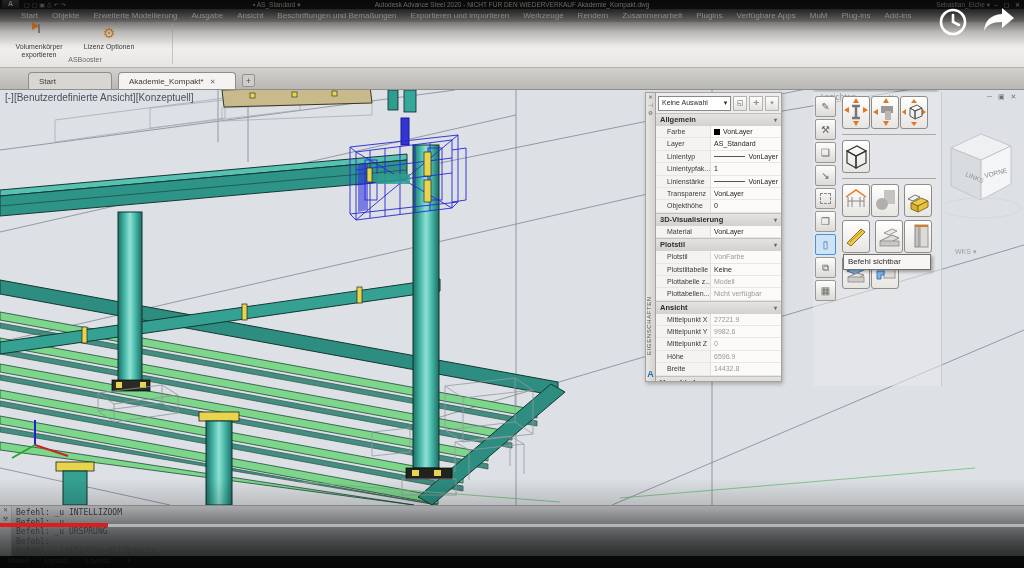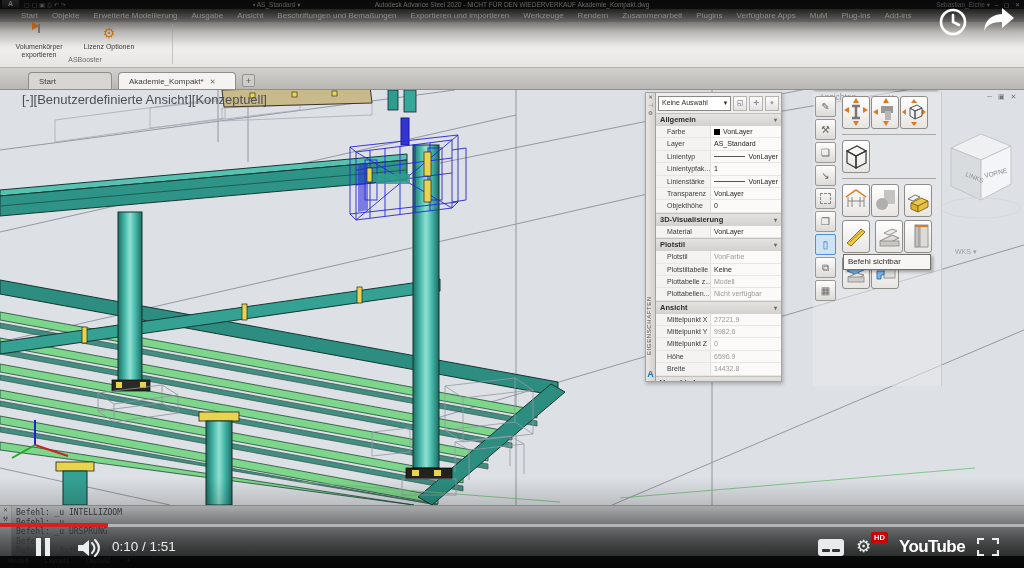--- a/index.html
+++ b/index.html
@@ -38,21 +38,21 @@
   .ftab{position:absolute;top:4px;height:17px;border:1px solid #8f8d8a;border-bottom:none;
      border-radius:4px 4px 0 0;font-size:8px;color:#3c3b39;line-height:17px;padding:0 10px;box-sizing:border-box;}
   #ftab-start{left:28px;width:84px;background:#d8d6d3;}
   #ftab-doc{left:118px;width:118px;background:#f4f3f1;}
   #ftab-doc .closex{margin-left:6px;color:#6a6866;font-size:7px;}
   #ftab-new{left:242px;top:6px;width:13px;height:13px;background:#cfcdca;border:1px solid #94928f;
      border-radius:2px;color:#55534f;font-size:9px;line-height:12px;text-align:center;}
 
   
   #scene{top:90px;left:0;z-index:1;}
-  #vp-label{top:92px;left:22px;z-index:2;font-size:13px;color:#4b4f56;}
+  #vp-label{top:92px;left:5px;z-index:2;font-size:10px;color:#4b4f56;}
 
   
   #props{top:92px;left:645px;width:137px;height:290px;z-index:5;display:flex;
      box-shadow:1px 2px 4px rgba(0,0,0,.25);}
   #props-rail{width:11px;background:linear-gradient(90deg,#e9e7e4,#d4d2cf);border:1px solid #a5a3a0;
      box-sizing:border-box;position:relative;}
   .rail-ic{display:block;text-align:center;font-size:5.5px;color:#5c5a57;line-height:8px;}
   #rail-title{position:absolute;left:0;right:0;bottom:26px;writing-mode:vertical-rl;transform:rotate(180deg);
      font-size:6px;letter-spacing:.6px;color:#55534f;margin:auto;height:76px;}
   #rail-a{position:absolute;bottom:2px;left:0;right:0;text-align:center;color:#1a6fb5;font-weight:bold;font-size:9px;}
@@ -654,34 +654,13 @@
   </svg>
   <svg id="share-btn" class="abs" width="34" height="28" viewBox="0 0 34 28">
     <path d="M20,2 L32,12 L20,22 L20,16 C10,16 5,19 2,25 C3,14 9,9 20,8 Z" fill="#fff"></path>
   </svg>
 
   <div id="seek" class="abs">
     <div id="seek-rest"></div>
     <div id="seek-played" style="width: 107.52px;"></div>
   </div>
 
-  <div id="controls" class="abs">
-    <div id="pause-btn">
-        <div style="left:0"></div>
-        <div style="left:9px"></div>
-      </div>
-    <svg id="vol-btn" width="28" height="20" viewBox="0 0 28 20">
-      <polygon points="2,7 7,7 13,2 13,18 7,13 2,13" fill="#eceff0"></polygon>
-      <path d="M16,5 q5,5 0,10 M19,2 q8,8 0,16" stroke="#eceff0" stroke-width="2" fill="none" stroke-linecap="round"></path>
-    </svg>
-    <span id="time">0:10 / 1:51</span>
-    <span id="cc-btn">
-      <i style="left:4px;width:8px;"></i>
-        <i style="left:14px;width:8px;"></i>
-    </span>
-    <span id="settings-btn">⚙</span>
-    <span id="hd-badge">HD</span>
-    <span id="yt-logo">YouTube</span>
-    <svg id="fs-btn" width="22" height="18" viewBox="0 0 22 18">
-      <path d="M1,6 V1 H7 M15,1 H21 V6 M21,12 V17 H15 M7,17 H1 V12" stroke="#eceff0" stroke-width="2.2" fill="none"></path>
-    </svg>
-  </div>
 </div>
 
 </body></html>

